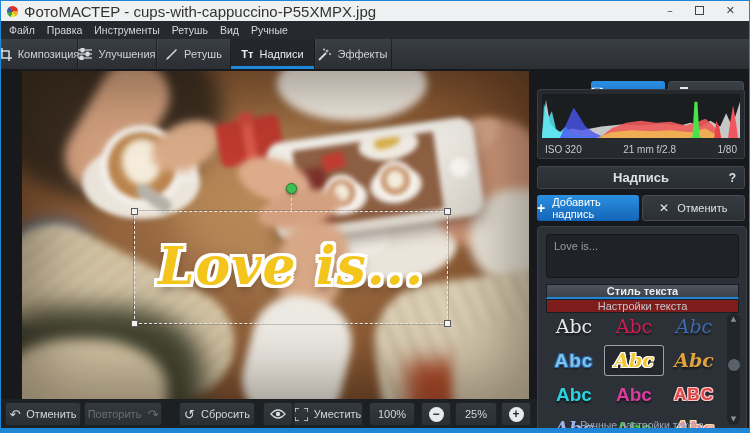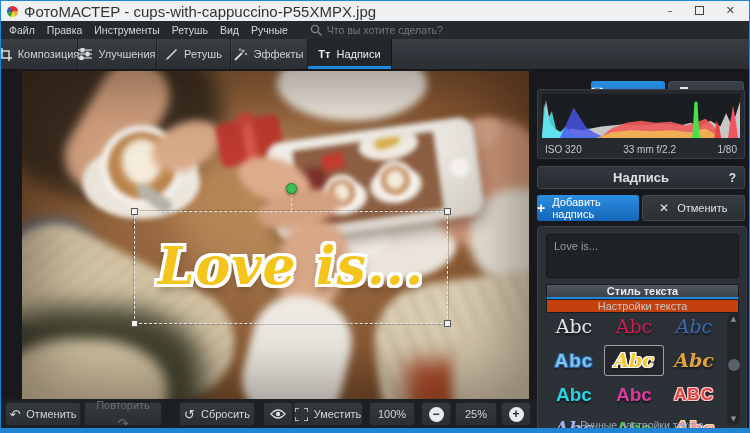--- a/index.html
+++ b/index.html
@@ -87,21 +87,21 @@
   .sel-box{position:absolute;left:112px;top:140px;width:314px;height:113px;border:1px dashed #e9e9e9;box-shadow:0 0 0 1px rgba(0,0,0,.18);}
   .handle{position:absolute;width:7px;height:7px;background:#f2f2f2;border:1px solid #5a5a5a;}
   .h-tl{left:-4px;top:-4px;} .h-tr{right:-4px;top:-4px;} .h-bl{left:-4px;bottom:-4px;} .h-br{right:-4px;bottom:-4px;}
   .rot-stem{position:absolute;left:269px;top:122px;width:0;height:18px;border-left:1px dashed #ddd;}
   .rot-dot{position:absolute;left:264px;top:112px;width:11px;height:11px;border-radius:50%;background:#3fbf52;border:1px solid #238238;box-shadow:0 1px 3px rgba(0,0,0,.5);}
   .canvas-text{position:absolute;left:112px;top:138px;width:314px;height:113px;display:flex;align-items:center;justify-content:center;font-family:"DejaVu Serif",serif;font-style:italic;font-weight:bold;font-size:52px;letter-spacing:1px;white-space:nowrap;}
 
   
   .toolbar{position:absolute;left:0;top:398px;width:536px;height:30px;background:#1d2023;}
   .tbtn{position:absolute;top:3px;height:24px;background:linear-gradient(#34393e,#2a2f33);border:1px solid #202429;border-radius:3px;color:#d3d7da;font-size:11px;display:flex;align-items:center;justify-content:center;gap:6px;}
-  .tbtn.disabled{color:#686d72;flex-direction:column;}
+  .tbtn.disabled{color:#686d72;}
   .arrow-glyph{font-family:"DejaVu Sans",sans-serif;font-size:13px;line-height:1;}
   .b-undo{left:4px;width:76px;} .b-redo{left:83px;width:78px;} .b-reset{left:178px;width:76px;}
   .b-eye{left:262px;width:30px;} .b-cmp{left:296px;width:30px;}
   .b-fit{left:340px;width:72px;} .b-100{left:416px;width:44px;}
   .b-min{left:464px;width:26px;} .b-lvl{left:492px;width:40px;} .b-plus{left:534px;width:26px;}
   .circle-glyph{width:15px;height:15px;border-radius:50%;background:#e8eaec;color:#23272b;font-size:12px;font-weight:bold;line-height:15px;text-align:center;}
   .b-min{left:462px;} .b-lvl{left:491px;} .b-plus{left:506px;display:none;}
   
   .b-fit{left:292px;width:70px;} .b-100{left:368px;width:46px;} .b-min{left:420px;width:30px;} .b-lvl{left:454px;width:42px;} .b-plus{left:500px;width:30px;display:flex;}
 
@@ -114,21 +114,21 @@
   .sect-title{flex:1;text-align:center;font-size:13px;font-weight:bold;color:#dde1e4;}
   .help-q{position:absolute;right:8px;font-size:12px;font-weight:bold;color:#dde1e4;}
   .row-btns{position:absolute;left:0;top:111px;width:208px;height:26px;display:flex;gap:3px;}
   .add-btn{flex:1;background:linear-gradient(#2b8fe0,#1465b6);border-radius:3px;color:#fff;font-size:11px;display:flex;align-items:center;justify-content:center;gap:7px;}
   .plus-glyph{font-size:14px;font-weight:bold;}
   .del-btn{flex:1;background:linear-gradient(#363b41,#2b3035);border:1px solid #454b52;border-radius:3px;color:#dde1e4;font-size:11px;display:flex;align-items:center;justify-content:center;gap:8px;}
   .x-glyph{font-size:12px;color:#e6e9ec;}
   .sub-panel{position:absolute;left:0;top:142px;width:210px;height:207px;background:#2c3137;border:1px solid #3a4046;border-radius:4px;}
   .text-area{position:absolute;left:8px;top:7px;width:193px;height:44px;background:#1f2327;border:1px solid #15181b;border-radius:3px;color:#969da4;font-size:11px;padding:5px 7px;resize:none;font-family:"Liberation Sans",sans-serif;outline:none;}
   .style-tabs{position:absolute;left:8px;top:57px;width:193px;height:22px;display:flex;flex-direction:column;}
-  .stab{flex:1;display:flex;align-items:center;justify-content:center;font-size:11px;color:#c3c8cd;background:#c2410c;border:1px solid #1a1e22;}
+  .stab{flex:1;display:flex;align-items:center;justify-content:center;font-size:11px;color:#c3c8cd;background:#7f1d1d;border:1px solid #1a1e22;}
   .stab.active{background:linear-gradient(#4e555d,#3b424a);color:#eceff2;border-bottom:2px solid #2086d8;font-weight:bold;}
   .style-grid{position:absolute;left:6px;top:84px;width:184px;display:grid;grid-template-columns:repeat(3,60px);grid-auto-rows:31px;row-gap:3px;align-items:center;justify-items:center;}
   .style-cell{display:flex;align-items:center;justify-content:center;width:58px;height:29px;font-size:19px;line-height:1;}
   .style-cell.selected{box-shadow:0 0 0 1px #9aa1a8;background:rgba(0,0,0,.18);border-radius:2px;}
   .v-serif{font-family:"DejaVu Serif",serif;}
   .v-serif-italic{font-family:"DejaVu Serif",serif;font-style:italic;}
   .v-script{font-family:"DejaVu Serif",serif;font-style:italic;font-weight:bold;}
   .v-bubble{font-weight:bold;letter-spacing:1px;}
   .v-sans{font-weight:bold;}
   .v-caps{font-weight:800;font-size:17px;letter-spacing:1px;}
@@ -155,27 +155,20 @@
     </span>
   </div>
 
   <div class="menubar">
     <span class="menu-item">Файл</span>
     <span class="menu-item">Правка</span>
     <span class="menu-item">Инструменты</span>
     <span class="menu-item">Ретушь</span>
     <span class="menu-item">Вид</span>
     <span class="menu-item">Ручные</span>
-    <span class="search-wrap">
-      <svg class="sicon" width="12" height="12" viewBox="0 0 12 12">
-          <circle cx="5" cy="5" r="3.6" fill="none" stroke="#7e868d" stroke-width="1.4"></circle>
-          <line x1="8" y1="8" x2="11.5" y2="11.5" stroke="#7e868d" stroke-width="1.4"></line>
-        </svg>
-      <span class="search-ph">Что вы хотите сделать?</span>
-    </span>
   </div>
 
   <div class="tabbar">
     <div class="tabs">
       <div class="tab" style="width:77px">
         <span class="ticon">
             <svg width="13" height="13" viewBox="0 0 13 13">
               <path d="M3 0 V10 H13 M0 3 H10 V13" stroke="#d8dcdf" stroke-width="1.5" fill="none"></path>
             </svg>
           </span>
@@ -197,34 +190,34 @@
         <span>Улучшения</span>
       </div>
       <div class="tab" style="width:74px">
         <span class="ticon">
             <svg width="13" height="13" viewBox="0 0 13 13">
               <path d="M1 12 C2 9 3 9 5 7 L11 1 L12 2 L6 8 C4 10 4 11 1 12 Z" fill="#d8dcdf"></path>
             </svg>
           </span>
         <span>Ретушь</span>
       </div>
+      <div class="tab active" style="width:84px">
+        <span class="ticon tt-glyph">Tт</span>
+        <span>Надписи</span>
+      </div>
       <div class="tab" style="width:77px">
         <span class="ticon">
             <svg width="13" height="13" viewBox="0 0 13 13">
               <path d="M1 12 L8 5" stroke="#d8dcdf" stroke-width="1.8"></path>
               <path d="M9 1 l.6 1.6 1.6.4 -1.6.6 L9 5.2 8.4 3.6 6.8 3 l1.6-.4z" fill="#d8dcdf"></path>
               <circle cx="12" cy="6" r="0.9" fill="#d8dcdf"></circle>
               <circle cx="6" cy="1.5" r="0.9" fill="#d8dcdf"></circle>
             </svg>
           </span>
         <span>Эффекты</span>
-      </div>
-      <div class="tab active" style="width:84px">
-        <span class="ticon tt-glyph">Tт</span>
-        <span>Надписи</span>
       </div>
     </div>
     <div class="topbtn save-btn">
       <svg width="13" height="13" viewBox="0 0 13 13">
           <rect x="0.5" y="0.5" width="12" height="12" rx="1.5" fill="#fff"></rect>
           <rect x="3.5" y="1" width="6" height="4" fill="#1a73c8"></rect>
           <rect x="2.5" y="7" width="8" height="5" fill="#1a73c8"></rect>
         </svg>
       <span>Сохранить</span>
     </div>
@@ -353,21 +346,21 @@
           <path d="M18,46 L26,28 32,14 38,24 44,34 52,40 60,44 62,46 Z" fill="#4a55ee" opacity="0.8"></path>
           <path d="M58,46 L70,36 85,30 100,28 115,30 130,29 145,33 155,30 165,26 172,32 178,40 180,46 Z" fill="#f05a5a" opacity="0.9"></path>
           <path d="M55,46 L70,40 90,38 110,39 130,38 150,40 165,36 175,42 177,46 Z" fill="#f2e04a" opacity="0.6"></path>
           <path d="M150,46 L152,44 154,8 157,8 159,44 162,46 Z" fill="#4ae24a"></path>
           <path d="M174,46 L176,28 179,34 181,46 Z" fill="#e84545"></path>
           <path d="M188,46 L190,30 193,12 196,30 198,46 Z" fill="#f25560"></path>
         </svg>
       </div>
       <div class="hist-labels">
         <span>ISO 320</span>
-        <span>33 mm f/2.2</span>
+        <span>21 mm f/2.8</span>
         <span>1/80</span>
       </div>
     </div>
 
     <div class="sect-head">
       <span class="sect-title">Надпись</span>
       <span class="help-q">?</span>
     </div>
 
     <div class="row-btns">

